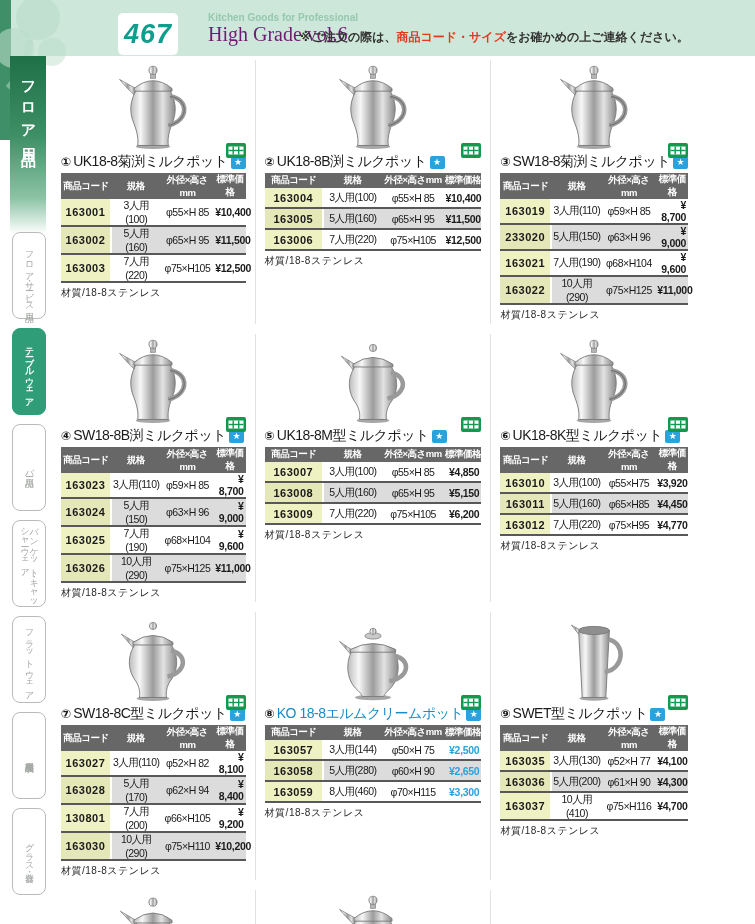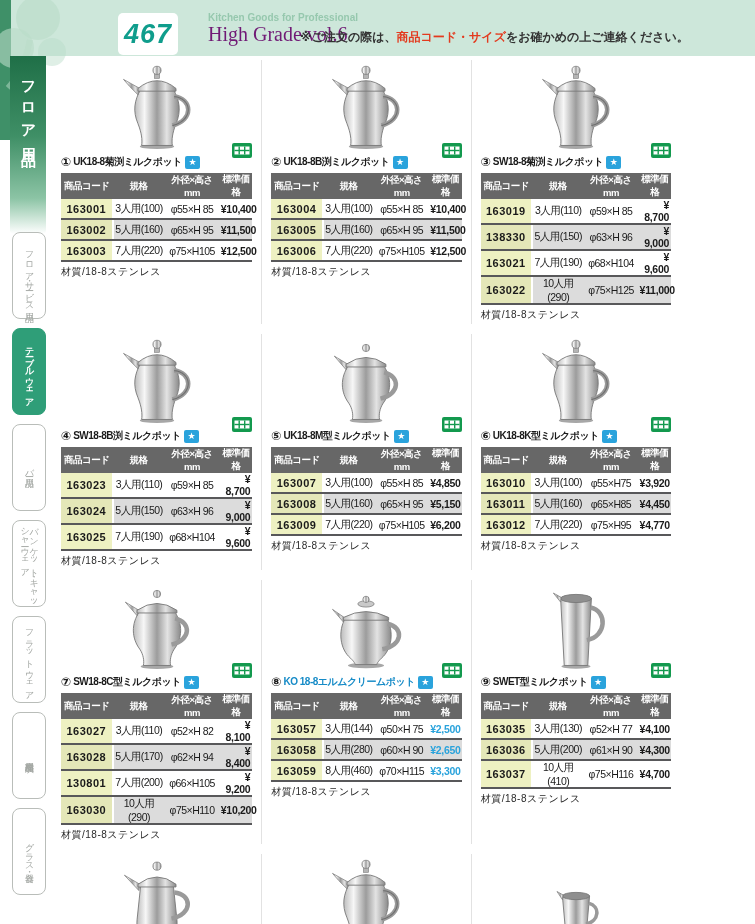--- a/index.html
+++ b/index.html
@@ -45,21 +45,21 @@
   .grid{
     position:absolute;left:52px;top:60px;width:628px;
     display:grid;grid-template-columns:1fr 1fr 1fr;row-gap:10px;
   }
   .cell{padding:0 9px 2px 9px;box-sizing:border-box;display:flex;flex-direction:column;}
   .grid .cell:not(:nth-child(3n+1)){border-left:1px solid #e2e2e2;}
   .img-wrap{height:90px;display:flex;align-items:flex-end;justify-content:center;}
   .pot-svg{width:100px;height:86px;}
   .title-row{position:relative;height:20px;display:flex;align-items:center;margin-top:2px;white-space:nowrap;}
   .pnum{font-size:12px;font-weight:bold;color:#1a1a1a;margin-right:2px;}
-  .ptitle{font-size:10px;font-weight:bold;color:#1a1a1a;letter-spacing:-0.5px;}
+  .ptitle{font-size:14px;font-weight:normal;color:#1a1a1a;letter-spacing:-0.5px;}
   .ptitle.blue{color:#168bc7;}
   .star{
     display:inline-flex;align-items:center;justify-content:center;
     width:15px;height:13px;margin-left:3px;border-radius:2px;
     background:#2aa3dc;color:#ffffff;font-size:9px;line-height:1;
   }
   .badge{position:absolute;right:0;top:-9px;line-height:0;}
   .ptable{width:100%;border-collapse:collapse;table-layout:fixed;margin-top:1px;}
   .ptable th{
     background:#676767;color:#ffffff;font-size:9.5px;font-weight:bold;
@@ -322,21 +322,21 @@
           </tr>
         </thead>
       <tbody>
           <tr>
             <td class="c-code">163019</td>
             <td class="c-spec">3人用(110)</td>
             <td class="c-size">φ59×H 85</td>
             <td class="c-price">¥ 8,700</td>
           </tr>
           <tr>
-            <td class="c-code">138330</td>
+            <td class="c-code">233020</td>
             <td class="c-spec">5人用(150)</td>
             <td class="c-size">φ63×H 96</td>
             <td class="c-price">¥ 9,000</td>
           </tr>
           <tr>
             <td class="c-code">163021</td>
             <td class="c-spec">7人用(190)</td>
             <td class="c-size">φ68×H104</td>
             <td class="c-price">¥ 9,600</td>
           </tr>
@@ -388,20 +388,26 @@
             <td class="c-spec">5人用(150)</td>
             <td class="c-size">φ63×H 96</td>
             <td class="c-price">¥ 9,000</td>
           </tr>
           <tr>
             <td class="c-code">163025</td>
             <td class="c-spec">7人用(190)</td>
             <td class="c-size">φ68×H104</td>
             <td class="c-price">¥ 9,600</td>
           </tr>
+          <tr>
+            <td class="c-code">163026</td>
+            <td class="c-spec">10人用(290)</td>
+            <td class="c-size">φ75×H125</td>
+            <td class="c-price">¥11,000</td>
+          </tr>
         </tbody>
     </table>
     <div class="material">材質/18-8ステンレス</div>
   </div>
 
   <div class="cell">
     <div class="img-wrap">
       <svg class="pot-svg" viewBox="0 0 110 95">
           <use class="pot-use" href="#pot-round"></use>
         </svg>

